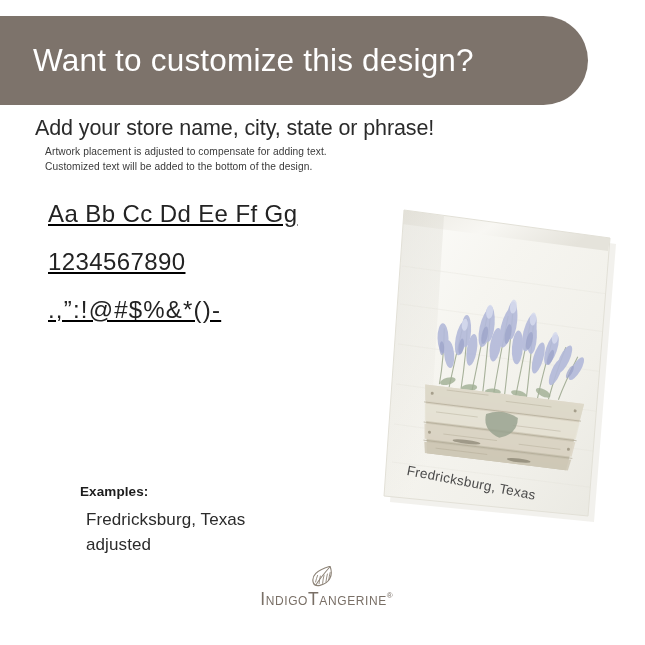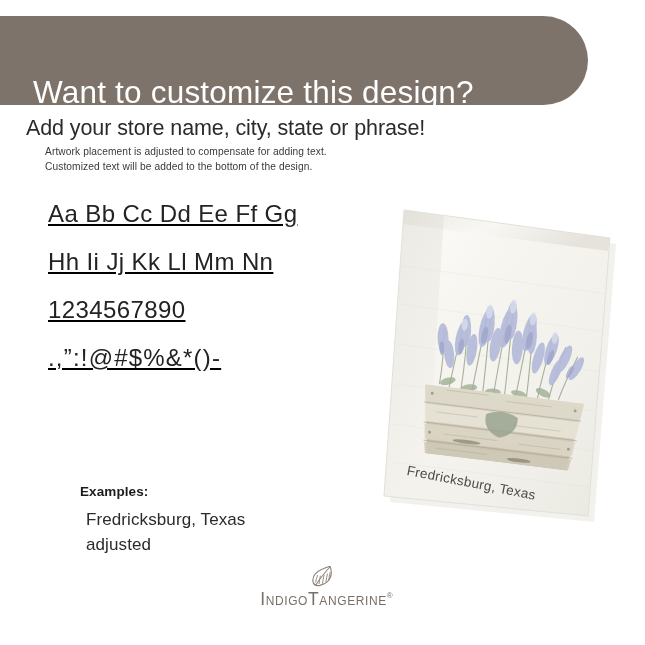--- a/index.html
+++ b/index.html
@@ -37,27 +37,26 @@
     position: absolute;
     left: 33px;
     top: 50%;
     transform: translateY(-52%);
     color: #ffffff;
     font-size: 31.5px;
     font-weight: 300;
     letter-spacing: 0.2px;
     white-space: nowrap;
     font-family: "Liberation Sans", sans-serif;
-    margin-top: 32px;
   }
 
   
   #intro-heading {
     position: absolute;
-    left: 26px;
+    left: 35px;
     top: 116px;
     font-size: 21.5px;
     font-weight: 300;
     color: #2b2b2b;
     letter-spacing: -0.1px;
     white-space: nowrap;
   }
   .intro-sub {
     position: absolute;
     left: 45px;
@@ -165,21 +164,20 @@
   <div id="header-banner">
     <div id="header-title">Want to customize this design?</div>
   </div>
 
   <div id="intro-heading">Add your store name, city, state or phrase!</div>
   <div class="intro-sub" id="intro-sub-2">Customized text will be added to the bottom of the design.</div>
   <div class="intro-sub" id="intro-sub-1">Artwork placement is adjusted to compensate for adding text.</div>
 
   <div id="specimen">
     <div class="specimen-row">Aa Bb Cc Dd Ee Ff Gg</div>
-    <div class="specimen-row">Hh Ii Jj Kk Ll Mm Nn</div>
     <div class="specimen-row">1234567890</div>
     <div class="specimen-row punct">.,”:!@#$%&amp;*()-</div>
   </div>
 
   <div id="examples-block">
     <div id="examples-label">Examples:</div>
     <div class="example-line" id="example-line-1">Fredricksburg, Texas</div>
     <div class="example-line">adjusted</div>
   </div>
 

